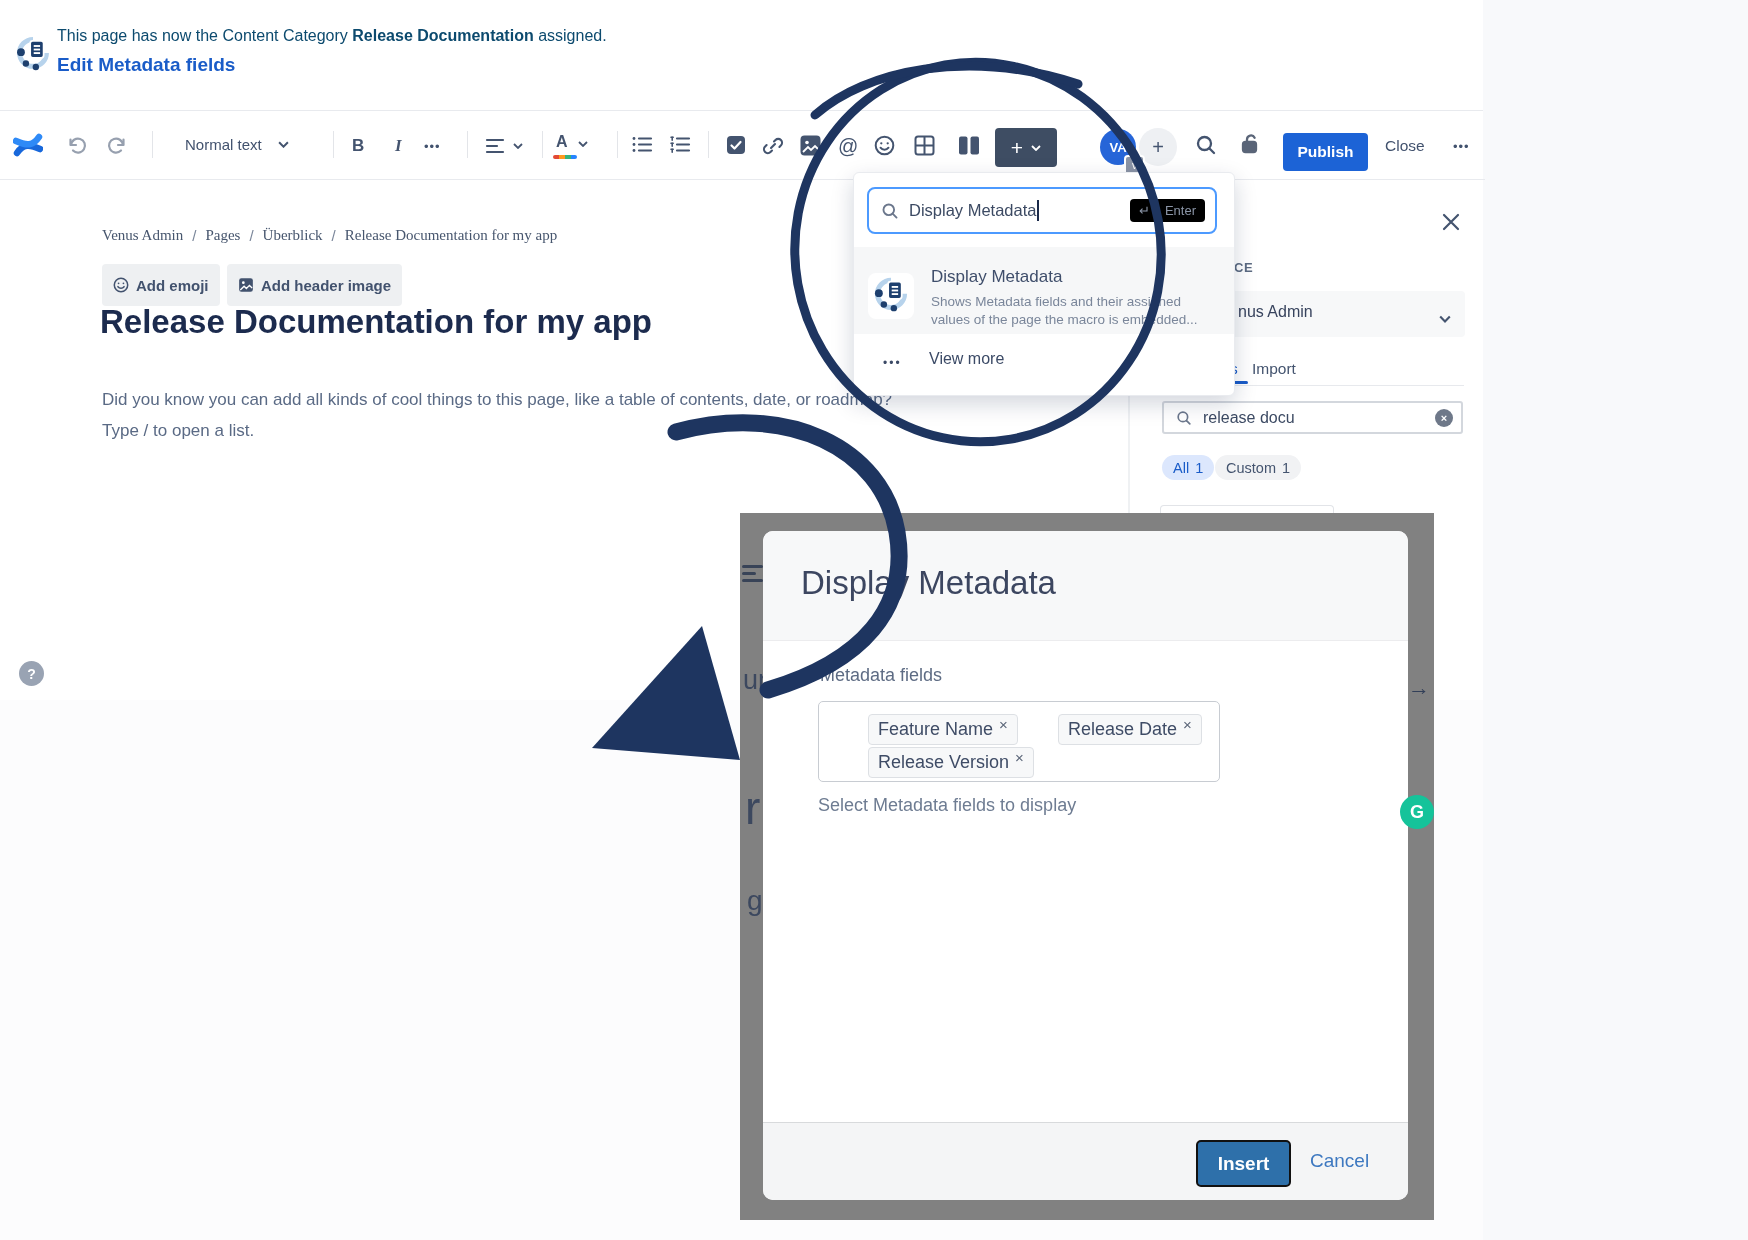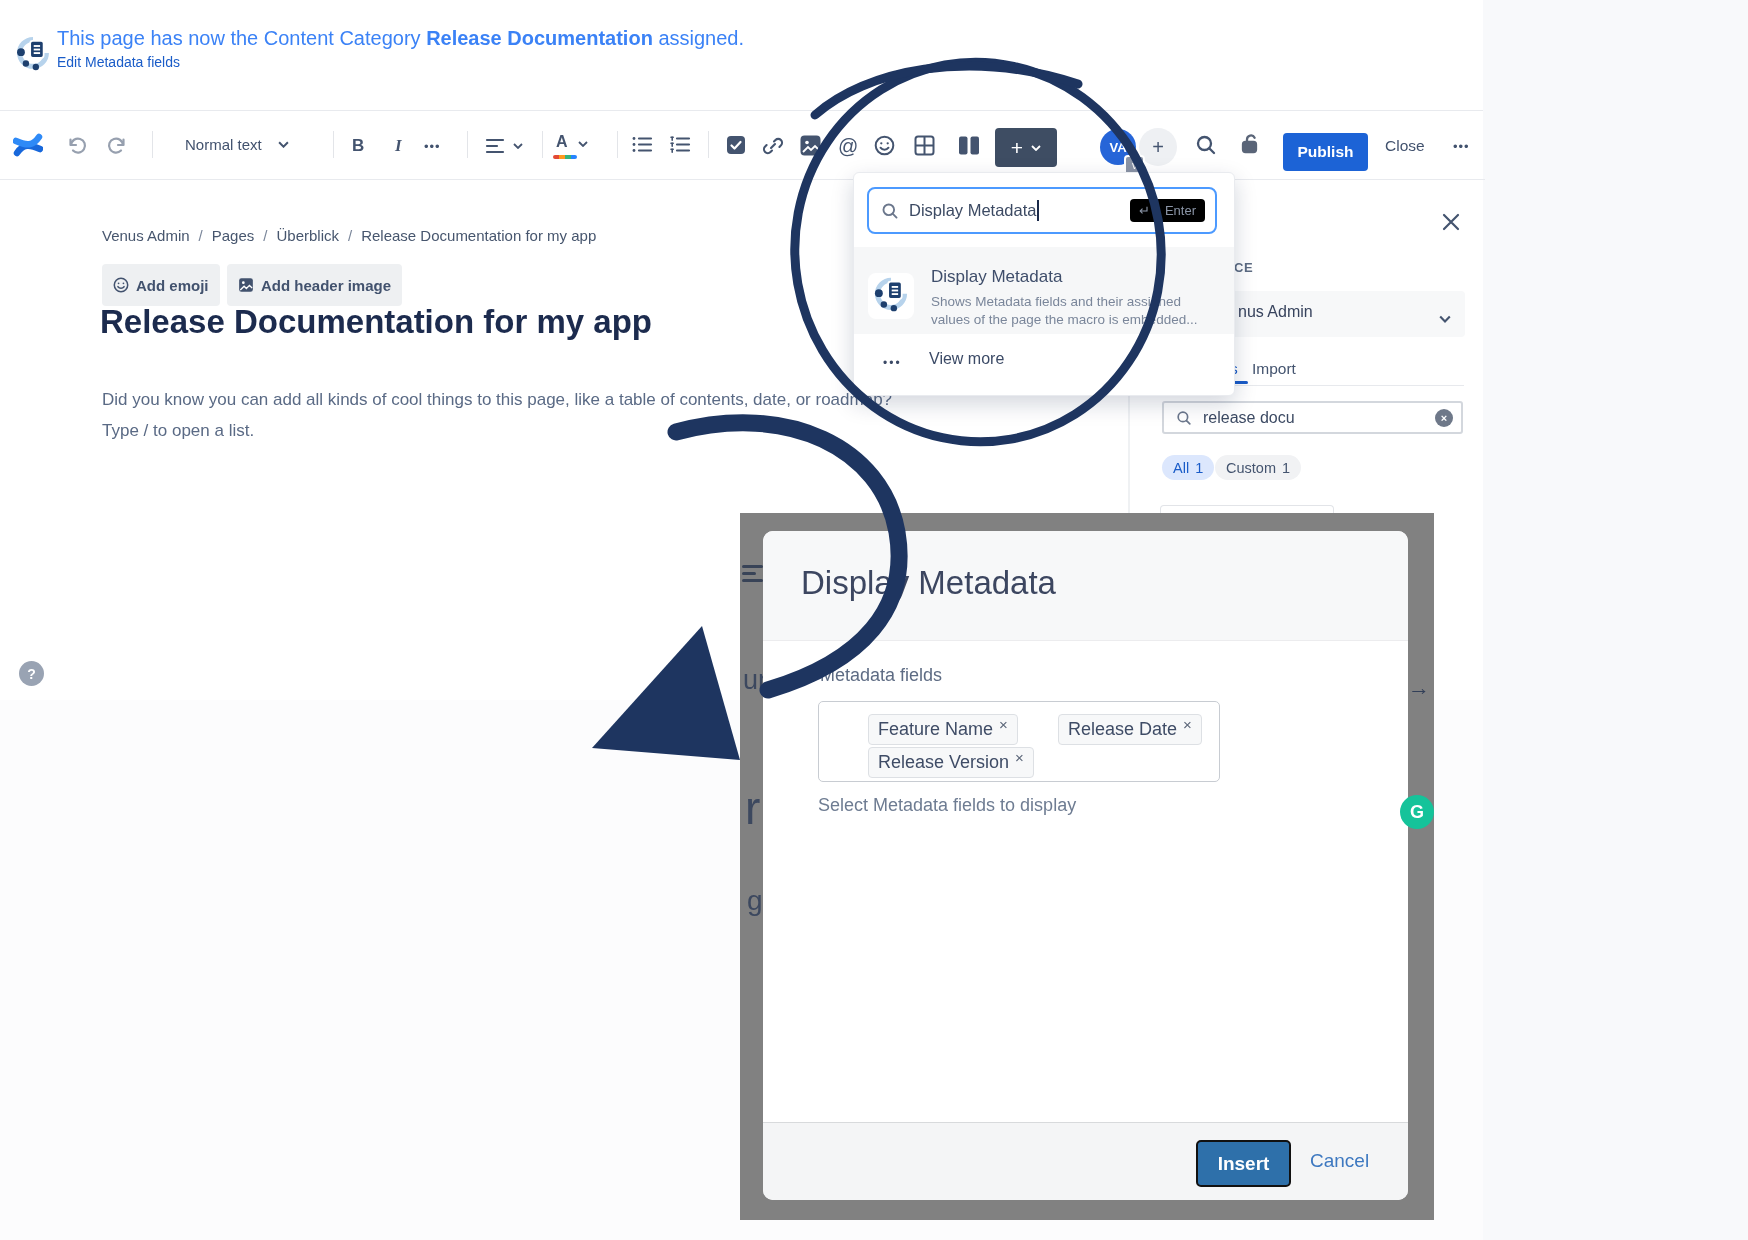--- a/index.html
+++ b/index.html
@@ -5,22 +5,22 @@
   html,body{margin:0;padding:0;background:#fff;}
   .stage{position:relative;width:1748px;height:1240px;background:#fff;overflow:hidden;
          font-family:"Liberation Sans",sans-serif;color:#172b4d;}
   .abs{position:absolute;}
 
   
   .right-gutter{left:1483px;top:0;width:265px;height:1240px;background:#f8f9fb;}
   .bottom-band{left:0;top:700px;width:1483px;height:540px;background:#fcfcfd;}
 
   
-  .banner-text{left:57px;top:27px;font-size:20px;color:#3b82f6;}
-  .banner-link{left:57px;top:54px;font-size:14px;font-weight:400;color:#1a5cc8;cursor:pointer;}
+  .banner-text{left:57px;top:27px;font-size:16px;color:#0c4a6e;}
+  .banner-link{left:57px;top:54px;font-size:19px;font-weight:700;color:#1a5cc8;cursor:pointer;}
 
   
   .tb-top-border{left:0;top:110px;width:1483px;height:1px;background:#e8eaee;}
   .tb-bot-border{left:0;top:179px;width:1485px;height:1px;background:#e8eaee;}
   .tb-item{position:absolute;display:flex;align-items:center;justify-content:center;color:#44546f;}
   .tb-sep{position:absolute;top:131px;width:1px;height:27px;background:#e3e5e9;}
   .tb-text{font-size:15px;color:#42526e;}
   .bold-b{font-size:17px;font-weight:700;}
   .italic-i{font-size:17px;font-style:italic;font-family:"Liberation Serif",serif;font-weight:700;}
   .dots{font-size:13px;letter-spacing:1px;color:#42526e;}
@@ -36,21 +36,21 @@
           font-size:10px;display:flex;align-items:center;justify-content:center;border:2px solid #fff;z-index:4;}
   .plus-circle{left:1139px;top:128px;width:38px;height:38px;border-radius:50%;background:#eef0f3;color:#44546f;
           font-size:20px;display:flex;align-items:center;justify-content:center;}
   .publish-btn{left:1283px;top:133px;width:85px;height:38px;border-radius:4px;background:#1c63d6;color:#fff;
           font-size:15.5px;font-weight:700;display:flex;align-items:center;justify-content:center;cursor:pointer;}
   .close-txt{left:1385px;top:137px;font-size:15.5px;color:#42526e;cursor:pointer;}
 
   
   .breadcrumb{left:102px;top:227px;font-size:15px;color:#47566e;display:flex;gap:9px;}
   .breadcrumb .sep{color:#7a869a;}
-  .crumb{cursor:pointer;}
+  .crumb{cursor:pointer;font-family:Liberation Serif, serif;}
   .chip-btn{position:absolute;top:264px;height:42px;background:#eef0f2;border-radius:4px;display:flex;
             align-items:center;gap:7px;padding:0 11px;font-size:15px;font-weight:700;color:#42526e;cursor:pointer;}
   .page-title{left:100px;top:303px;font-size:33px;font-weight:600;color:#1c2b4e;}
   .para{left:102px;font-size:17px;color:#5a6a85;}
 
   .help-fab{left:19px;top:661px;width:25px;height:25px;border-radius:50%;background:#99a3b3;color:#fff;
             font-size:14px;font-weight:700;display:flex;align-items:center;justify-content:center;cursor:pointer;}
 
   
   .popup{left:853px;top:172px;width:380px;height:222px;background:#fff;border:1px solid #e9ebef;border-radius:6px;

